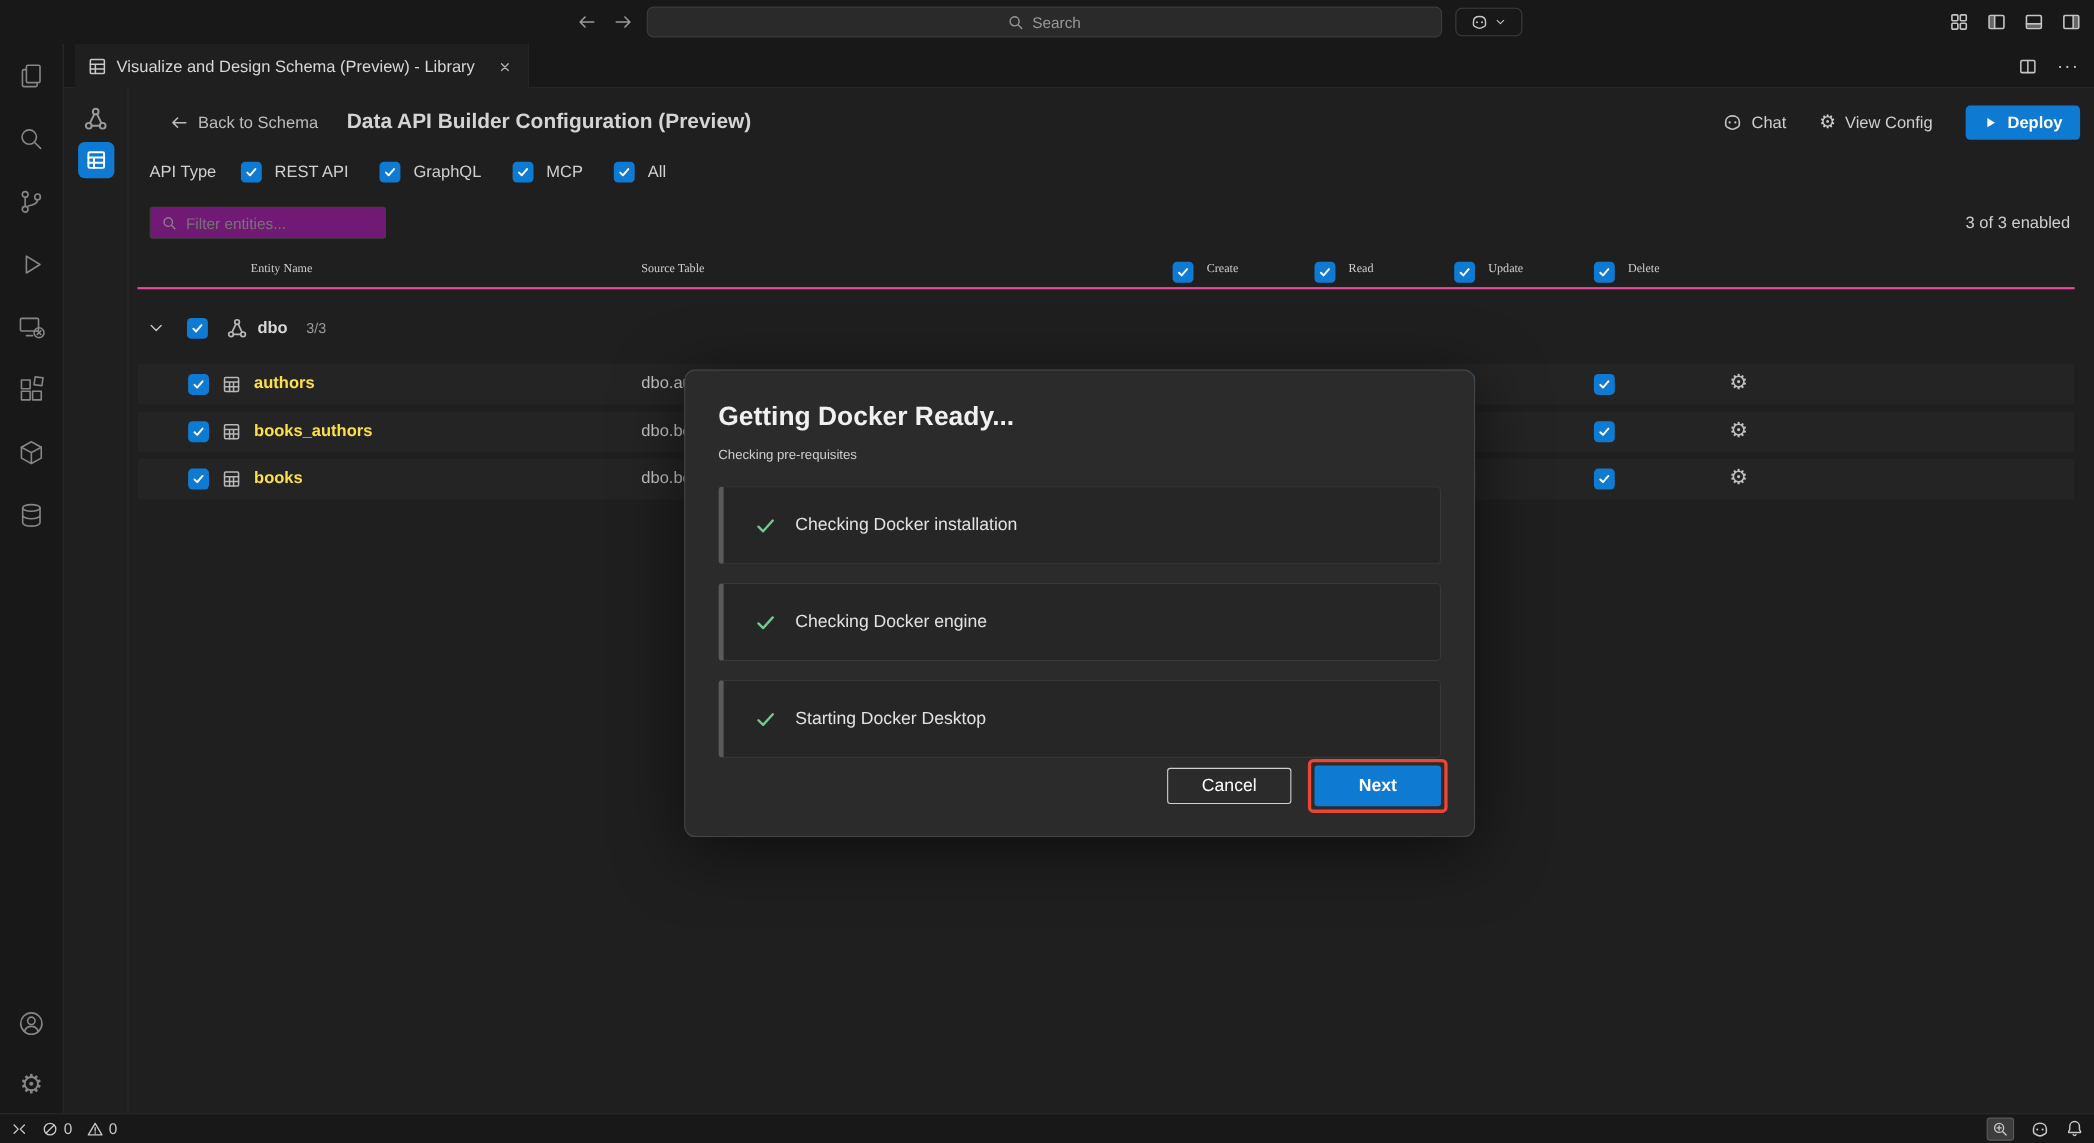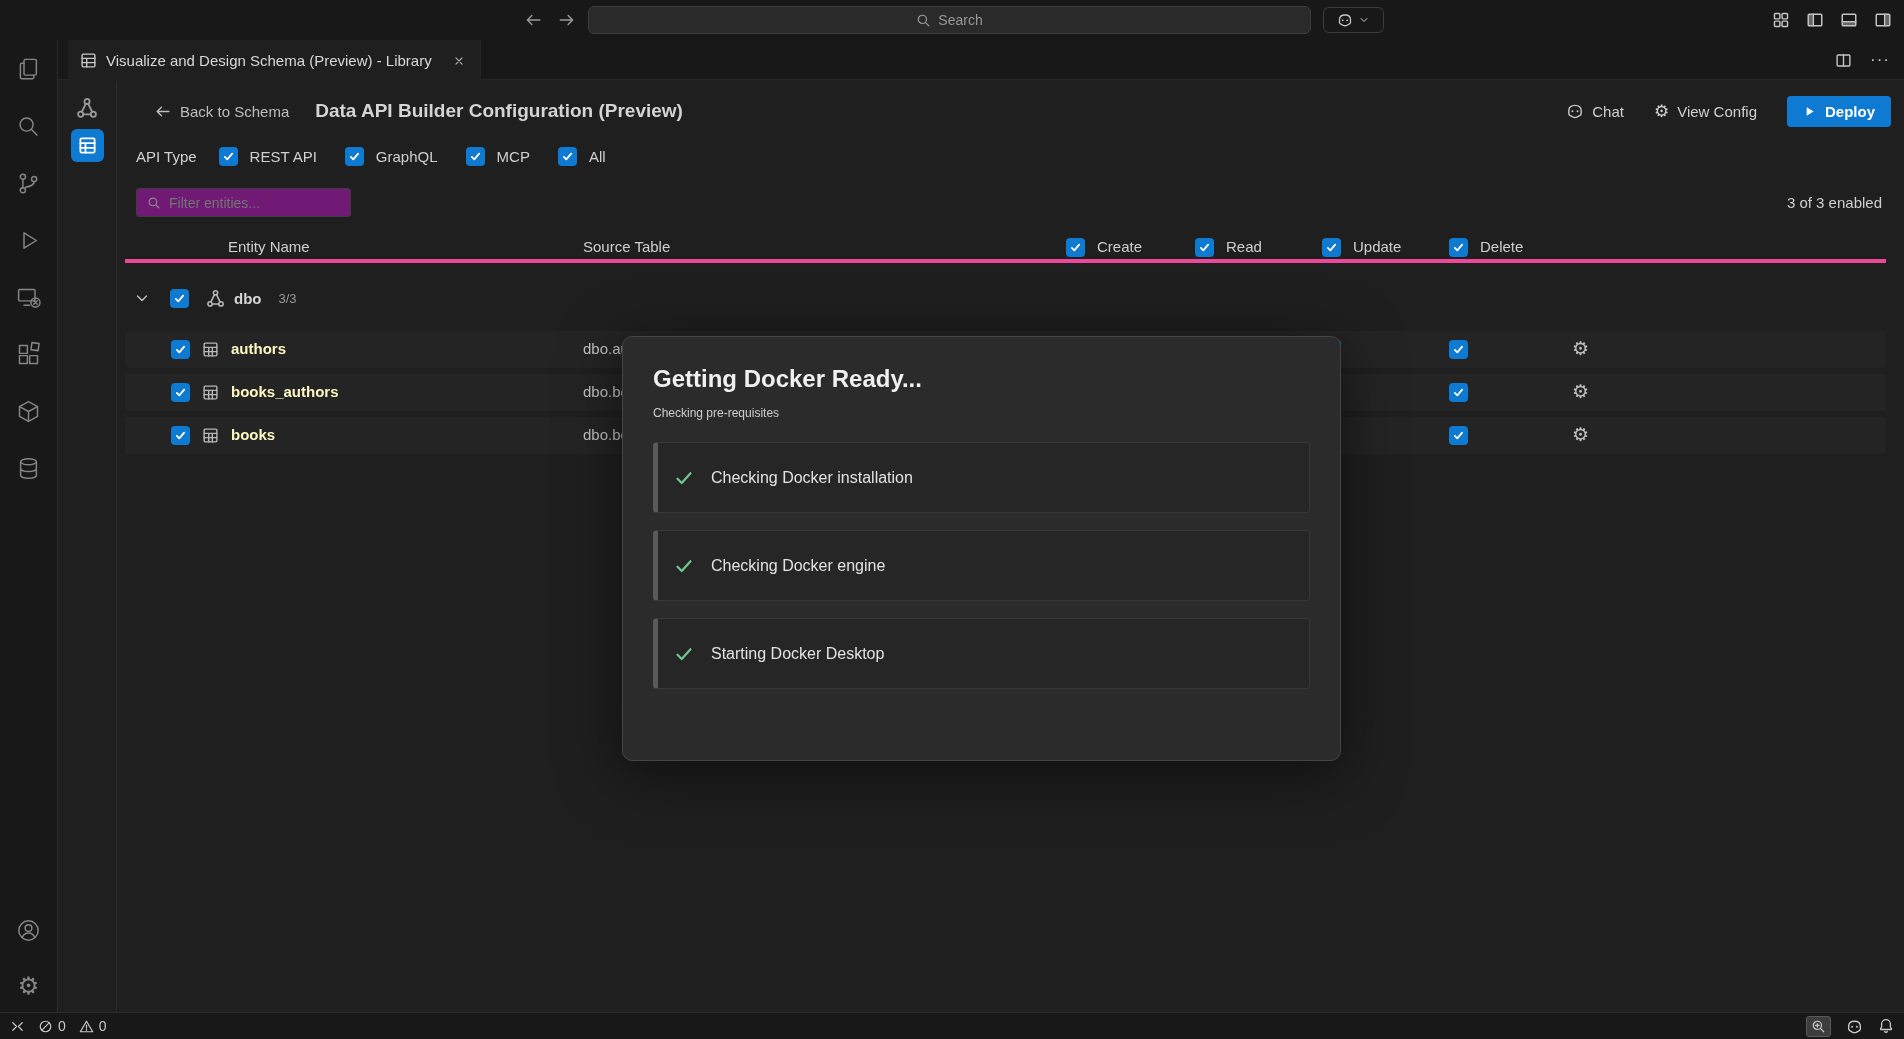--- a/index.html
+++ b/index.html
@@ -66,47 +66,47 @@
   .cb path { fill:none; stroke:#ffffff; stroke-width:2.2; stroke-linecap:round; stroke-linejoin:round; }
 
   .filter-row { position:absolute; top:107px; left:19px; right:22px; height:29px; display:flex; align-items:center; }
   .filter-input { width:215px; height:29px; background:#701a75; border:1px solid #3f3f3f; border-radius:3px;
     display:flex; align-items:center; gap:8px; padding:0 10px; color:#8c8c8c; }
   .filter-input input { background:transparent; border:none; outline:none; color:#9a9a9a; font-size:14px;
     font-family:"Liberation Sans", sans-serif; width:160px; }
   .filter-input .ficon { width:14px; height:14px; }
   .enabled-count { margin-left:auto; font-size:15px; color:#cfcfcf; }
 
-  .table-header { position:absolute; top:154px; left:8px; right:18px; height:28px; border-bottom:4px solid #ec4899;
-    font-size:15px; color:#cfcfcf; }
+  .table-header { position:absolute; top:154px; left:8px; right:18px; height:28px; border-bottom:2px solid #ec4899;
+    font-size:11px; color:#cfcfcf;font-family:Liberation Serif, serif; }
   .table-header .hcol { position:absolute; top:3px; }
   .table-header .hcb { position:absolute; top:3px; }
 
   .rows { position:absolute; top:250px; left:8px; right:18px; }
   .erow { position:relative; height:37px; margin-bottom:6px; background:#242424; border-radius:3px; font-size:15px; }
   .erow .rcb { position:absolute; top:9px; }
   .erow .ticon { position:absolute; left:77px; top:10px; width:17px; height:17px; color:#b8b8b8; }
-  .erow .ename { position:absolute; left:106px; top:9px; color:#fef9c3; font-weight:600; }
+  .erow .ename { position:absolute; left:106px; top:9px; color:#fde047; font-weight:600; }
   .erow .esource { position:absolute; left:458px; top:9px; color:#c2c2c2; white-space:nowrap; }
   .erow .rgear { position:absolute; left:1447px; top:8px; font-size:19px; color:#c0c0c0; }
 
   .group-row { position:absolute; top:200px; left:0; right:18px; height:34px; display:flex; align-items:center; padding-left:17px; }
   .group-row .gchev { width:16px; height:16px; color:#c5c5c5; margin-right:20px; }
   .group-row .gicon { width:19px; height:19px; color:#b8b8b8; margin:0 9px 0 17px; }
   .group-row .gname { font-size:15px; font-weight:bold; color:#d6d6d6; }
   .group-row .gcount { margin-left:17px; font-size:13px; color:#9a9a9a; }
 
   
   .dialog { position:absolute; left:622px; top:336px; width:719px; height:425px; background:#2b2b2b;
     border:1px solid #454545; border-radius:10px; box-shadow:0 12px 60px rgba(0,0,0,.55); padding:28px 30px; z-index:50; }
   .dialog-title { font-size:24px; font-weight:bold; color:#f0f0f0; }
   .dialog-subtitle { margin-top:13px; font-size:12px; color:#cfcfcf; }
   .steps { margin-top:22px; }
   .step { height:71px; margin-bottom:17px; background:#262626; border:1px solid #383838; border-left:5px solid #5a5a5a;
-    border-radius:4px; display:flex; align-items:center; padding-left:16px; gap:17px; }
+    border-radius:4px; display:flex; align-items:center; padding-left:28px; gap:17px; }
   .step .scheck { width:20px; height:20px; color:#73c991; }
   .step .stext { font-size:16px; color:#e2e2e2; }
   .dialog-buttons { position:absolute; right:30px; bottom:27px; display:flex; align-items:center; gap:21px; }
   .cancel-btn { width:113px; height:33px; background:#2b2b2b; border:1px solid #cfcfcf; border-radius:3px;
     color:#ffffff; font-size:16px; font-family:"Liberation Sans", sans-serif; }
   .next-wrap { position:relative; }
   .next-btn { width:115px; height:37px; background:#0f7ad2; border:none; border-radius:3px; color:#ffffff;
     font-size:16px; font-weight:bold; font-family:"Liberation Sans", sans-serif; }
   .next-highlight { position:absolute; inset:-6px; border:3px solid #ec4531; border-radius:5px; pointer-events:none; }
 
@@ -577,20 +577,27 @@
       </div>
       <div class="step">
         <span class="scheck">
           <svg viewBox="0 0 16 16" class="stroke" style="stroke-width:1.7;">
               <path d="M2.8 8.6 6.2 12 13.2 4.2"></path>
             </svg>
         </span>
         <span class="stext">Starting Docker Desktop</span>
       </div>
     </div>
+    <div class="dialog-buttons">
+      <button class="cancel-btn">Cancel</button>
+      <span class="next-wrap">
+        <button class="next-btn">Next</button>
+        <span class="next-highlight"></span>
+      </span>
+    </div>
   </div>
 
   <div class="statusbar">
     <div class="sb-left">
       <span class="sb-icon">
         <svg viewBox="0 0 16 16" class="stroke">
             <path d="m3 4 4 4-4 4M13 4 9 8l4 4"></path>
           </svg>
       </span>
       <span class="sb-item">

